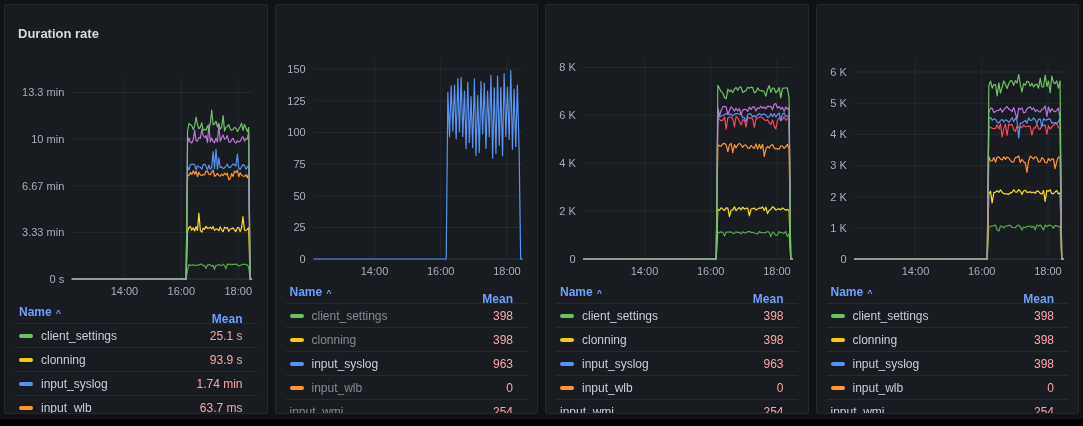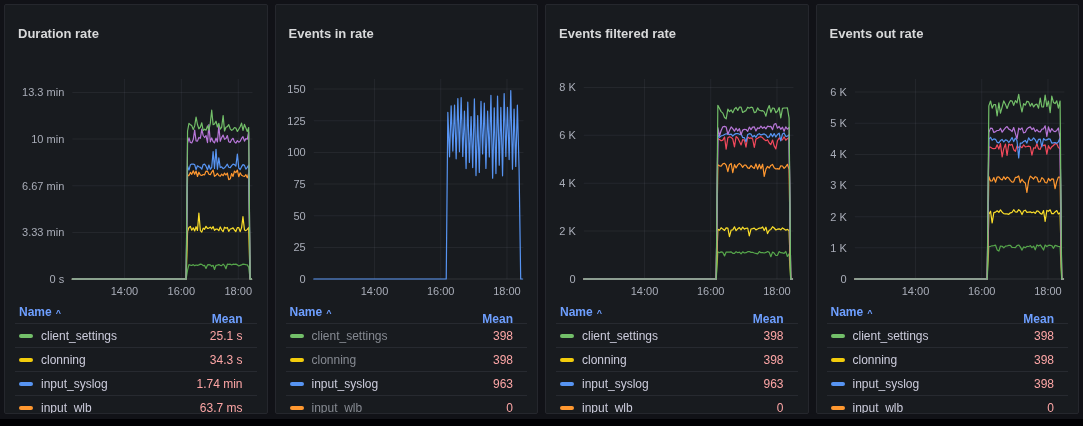--- a/index.html
+++ b/index.html
@@ -85,41 +85,40 @@
       </div>
       <div>
             <div class="legend-row">
               <span class="swatch" style="background: rgb(115, 191, 105);"></span>
               <span class="series-name">client_settings</span>
               <span class="series-mean">25.1 s</span>
             </div>
             <div class="legend-row">
               <span class="swatch" style="background: rgb(242, 204, 12);"></span>
               <span class="series-name">clonning</span>
-              <span class="series-mean">34.3 s</span>
+              <span class="series-mean">93.9 s</span>
             </div>
             <div class="legend-row">
               <span class="swatch" style="background: rgb(87, 148, 242);"></span>
               <span class="series-name">input_syslog</span>
               <span class="series-mean">1.74 min</span>
             </div>
             <div class="legend-row">
               <span class="swatch" style="background: rgb(255, 152, 48);"></span>
               <span class="series-name">input_wlb</span>
               <span class="series-mean">63.7 ms</span>
             </div>
             <div class="legend-row">
               <span class="series-name">input_wmi</span>
               <span class="series-mean">2.12 min</span>
             </div>
           </div>
     </div>
   </section>
       <section class="panel">
-    <button class="panel-title">Events in rate</button>
     <svg class="chart" preserveAspectRatio="none" viewBox="0 0 241 252">
           <line x1="88.3" x2="88.3" y1="30" y2="230" stroke="rgba(204,204,220,0.07)" stroke-width="1"></line>
           <text x="88.3" y="246" text-anchor="middle">14:00</text>
           <line x1="154.4" x2="154.4" y1="30" y2="230" stroke="rgba(204,204,220,0.07)" stroke-width="1"></line>
           <text x="154.4" y="246" text-anchor="middle">16:00</text>
           <line x1="220.5" x2="220.5" y1="30" y2="230" stroke="rgba(204,204,220,0.07)" stroke-width="1"></line>
           <text x="220.5" y="246" text-anchor="middle">18:00</text>
           <line x1="27.700000000000003" x2="237" y1="40.1" y2="40.1" stroke="rgba(204,204,220,0.07)" stroke-width="1"></line>
           <text x="19.7" y="44.1" text-anchor="end">150</text>
           <line x1="27.700000000000003" x2="237" y1="71.8" y2="71.8" stroke="rgba(204,204,220,0.07)" stroke-width="1"></line>
@@ -165,21 +164,20 @@
               <span class="series-mean">0</span>
             </div>
             <div class="legend-row dim">
               <span class="series-name">input_wmi</span>
               <span class="series-mean">254</span>
             </div>
           </div>
     </div>
   </section>
       <section class="panel">
-    <button class="panel-title">Events filtered rate</button>
     <svg class="chart" preserveAspectRatio="none" viewBox="0 0 241 252">
           <line x1="88.3" x2="88.3" y1="30" y2="230" stroke="rgba(204,204,220,0.07)" stroke-width="1"></line>
           <text x="88.3" y="246" text-anchor="middle">14:00</text>
           <line x1="154.4" x2="154.4" y1="30" y2="230" stroke="rgba(204,204,220,0.07)" stroke-width="1"></line>
           <text x="154.4" y="246" text-anchor="middle">16:00</text>
           <line x1="220.5" x2="220.5" y1="30" y2="230" stroke="rgba(204,204,220,0.07)" stroke-width="1"></line>
           <text x="220.5" y="246" text-anchor="middle">18:00</text>
           <line x1="27.700000000000003" x2="237" y1="38.4" y2="38.4" stroke="rgba(204,204,220,0.07)" stroke-width="1"></line>
           <text x="19.7" y="42.4" text-anchor="end">8 K</text>
           <line x1="27.700000000000003" x2="237" y1="86.3" y2="86.3" stroke="rgba(204,204,220,0.07)" stroke-width="1"></line>
@@ -227,21 +225,20 @@
               <span class="series-mean">0</span>
             </div>
             <div class="legend-row">
               <span class="series-name">input_wmi</span>
               <span class="series-mean">254</span>
             </div>
           </div>
     </div>
   </section>
       <section class="panel">
-    <button class="panel-title">Events out rate</button>
     <svg class="chart" preserveAspectRatio="none" viewBox="0 0 241 252">
           <line x1="88.3" x2="88.3" y1="30" y2="230" stroke="rgba(204,204,220,0.07)" stroke-width="1"></line>
           <text x="88.3" y="246" text-anchor="middle">14:00</text>
           <line x1="154.4" x2="154.4" y1="30" y2="230" stroke="rgba(204,204,220,0.07)" stroke-width="1"></line>
           <text x="154.4" y="246" text-anchor="middle">16:00</text>
           <line x1="220.5" x2="220.5" y1="30" y2="230" stroke="rgba(204,204,220,0.07)" stroke-width="1"></line>
           <text x="220.5" y="246" text-anchor="middle">18:00</text>
           <line x1="27.700000000000003" x2="237" y1="43.1" y2="43.1" stroke="rgba(204,204,220,0.07)" stroke-width="1"></line>
           <text x="19.7" y="47.1" text-anchor="end">6 K</text>
           <line x1="27.700000000000003" x2="237" y1="74.2" y2="74.2" stroke="rgba(204,204,220,0.07)" stroke-width="1"></line>

